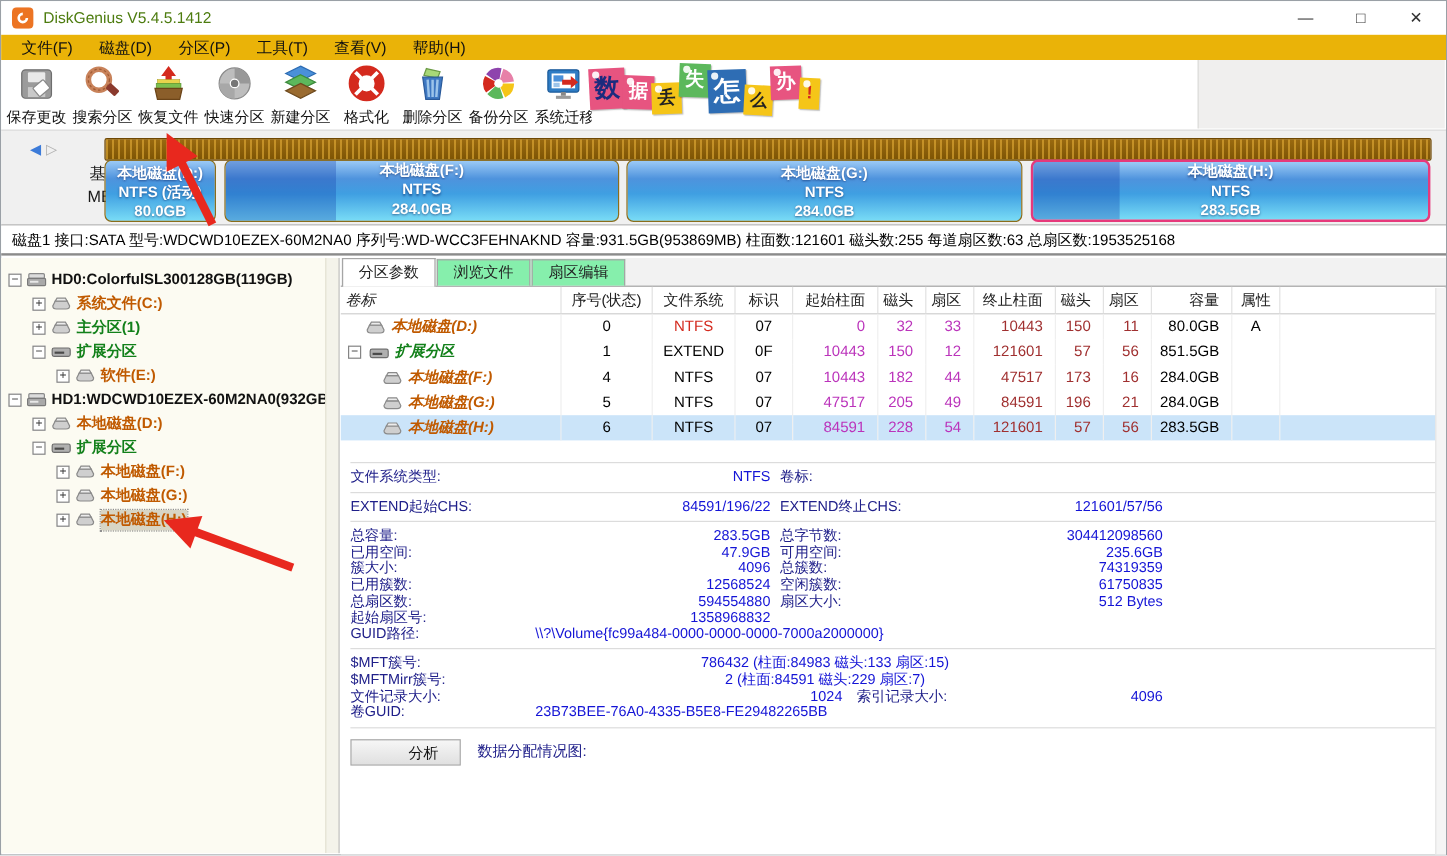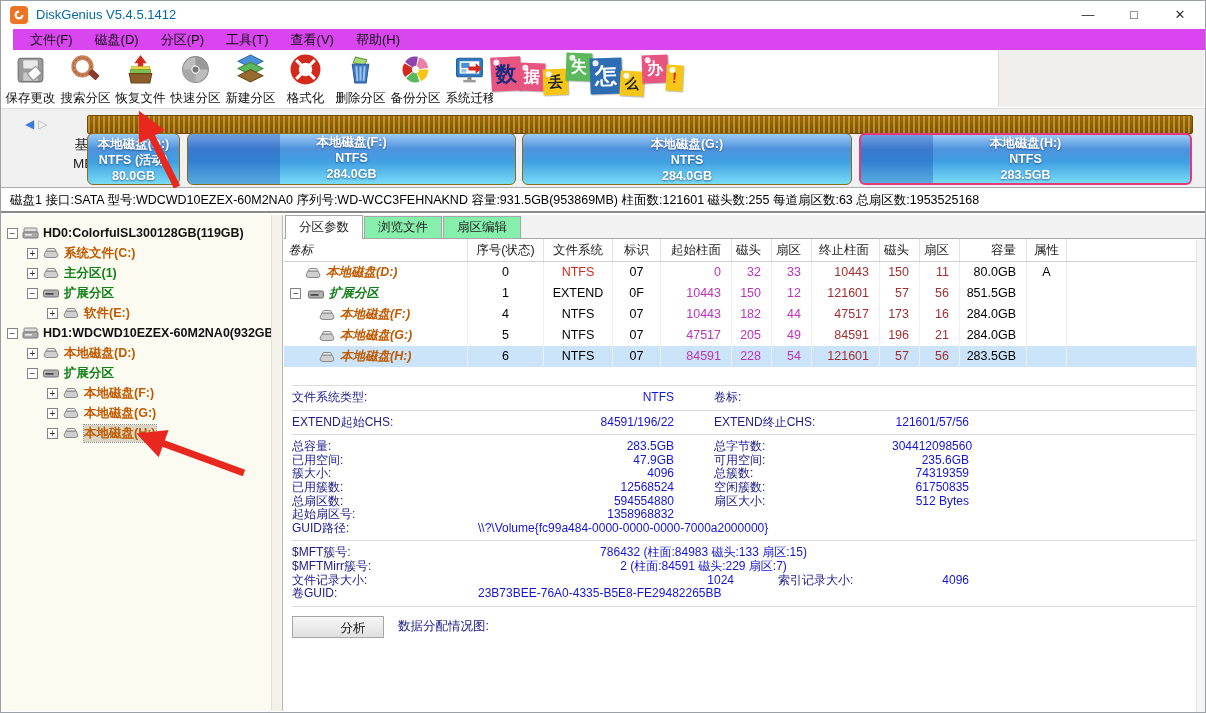--- a/index.html
+++ b/index.html
@@ -2,26 +2,26 @@
 <html><head>
 <meta charset="utf-8">
 <style>
   html,body{margin:0;padding:0;background:#fff;}
   body{width:1206px;height:713px;position:relative;font-family:"Liberation Sans","DejaVu Sans",sans-serif;font-size:12px;overflow:hidden;}
   .window{position:absolute;inset:0;background:#fff;border:1px solid #9aa0a6;box-sizing:border-box;}
 
   
   .titlebar{position:absolute;top:0;left:0;right:0;height:28px;background:#fff;}
   .logo{position:absolute;left:9px;top:5px;width:18px;height:18px;}
-  .title-text{position:absolute;left:35px;top:6px;font-size:13px;color:#0369a1;}
+  .title-text{position:absolute;left:35px;top:6px;font-size:13px;color:#4d7c0f;}
   .win-controls{position:absolute;right:2px;top:0;display:flex;}
   .win-btn{width:46px;height:28px;text-align:center;line-height:28px;font-size:13px;color:#333;}
 
   
-  .menubar{position:absolute;top:28px;left:12px;right:0;height:21px;display:flex;padding-left:6px;background:#d946ef;}
+  .menubar{position:absolute;top:28px;left:0;right:0;height:21px;display:flex;padding-left:6px;background:#eab308;}
   .menu-item{padding:0 11px;line-height:21px;font-size:13px;color:#111;}
 
   
   .toolbar{position:absolute;top:49px;left:0;right:0;height:58px;background:#fff;}
   .toolbar-buttons{position:absolute;left:2px;top:0;display:flex;}
   .tool-btn{width:55px;text-align:center;padding-top:3px;}
   .tool-ic{display:block;height:36px;}
   .tool-ic svg{width:33px;height:33px;}
   .tool-lb{display:block;font-size:12.5px;color:#111;margin-top:1px;white-space:nowrap;}
   .toolbar-gray{position:absolute;left:997px;right:1px;top:0;height:57px;background:#f0efee;border-left:1px solid #dddcda;}
@@ -82,21 +82,21 @@
   .vol-ic{flex:none;margin:0 4px 0 2px;display:flex;align-items:center;}
   .vol-lb{font-weight:bold;overflow:hidden;}
   .num-start{color:#bb33bb;}
   .num-end{color:#a03030;}
   .fs-red{color:#d42a1e;}
 
   
   .details{padding:4px 0 0 8px;}
   .dsep{border-top:1px solid #dcdcdc;margin:5px 0 5px 0;width:905px;}
   .dsep.first{margin-top:14px;}
-  .drow{display:flex;width:677px;height:13.6px;line-height:13.6px;font-size:12px;white-space:nowrap;gap:32px;}
+  .drow{display:flex;width:677px;height:13.6px;line-height:13.6px;font-size:12px;white-space:nowrap;}
   .dlabel{flex:none;width:150px;color:#20208a;overflow:hidden;}
   .dval1{flex:none;width:200px;text-align:right;color:#1414d6;}
   .dval1.w260{width:260px;}
   .dlabel2{flex:none;width:154px;padding-left:8px;color:#20208a;box-sizing:border-box;}
   .dlabel2.inline{width:auto;margin-left:12px;padding-left:0;}
   .dval2{flex:1;text-align:right;color:#1414d6;}
   .dwide{color:#1414d6;padding-left:4px;}
   .dwide.mid{flex:1;text-align:center;margin-right:40px;}
 
   .footer-row{display:flex;align-items:center;margin-top:9px;}

